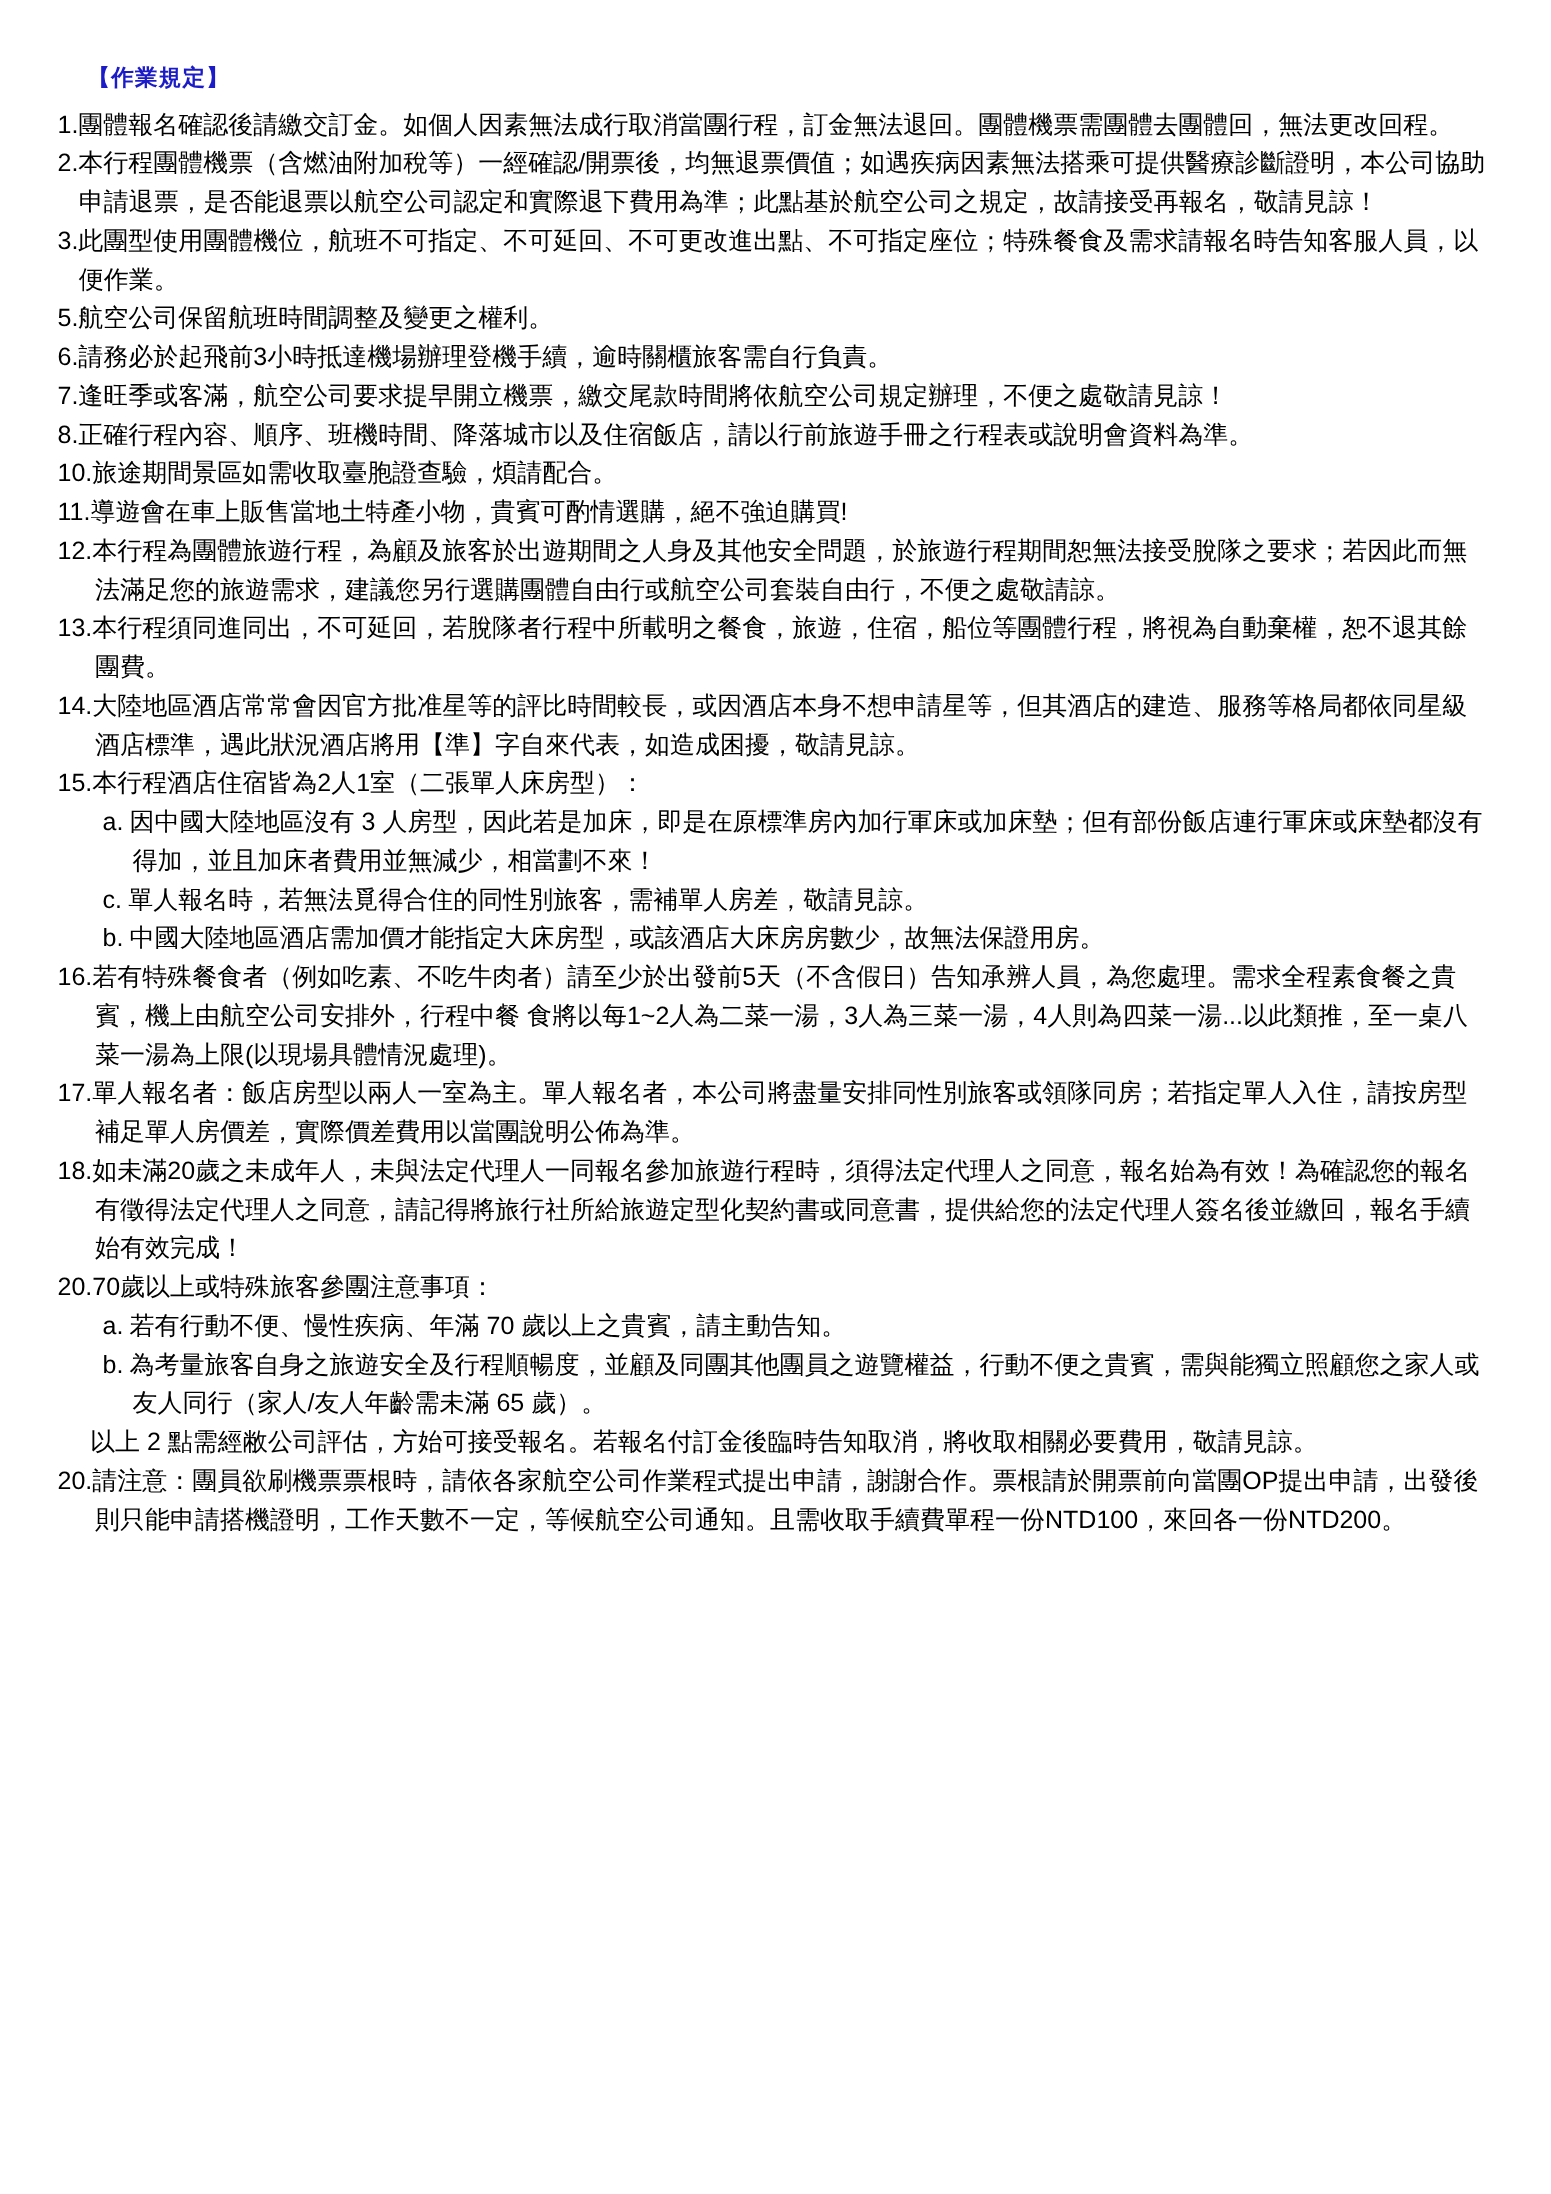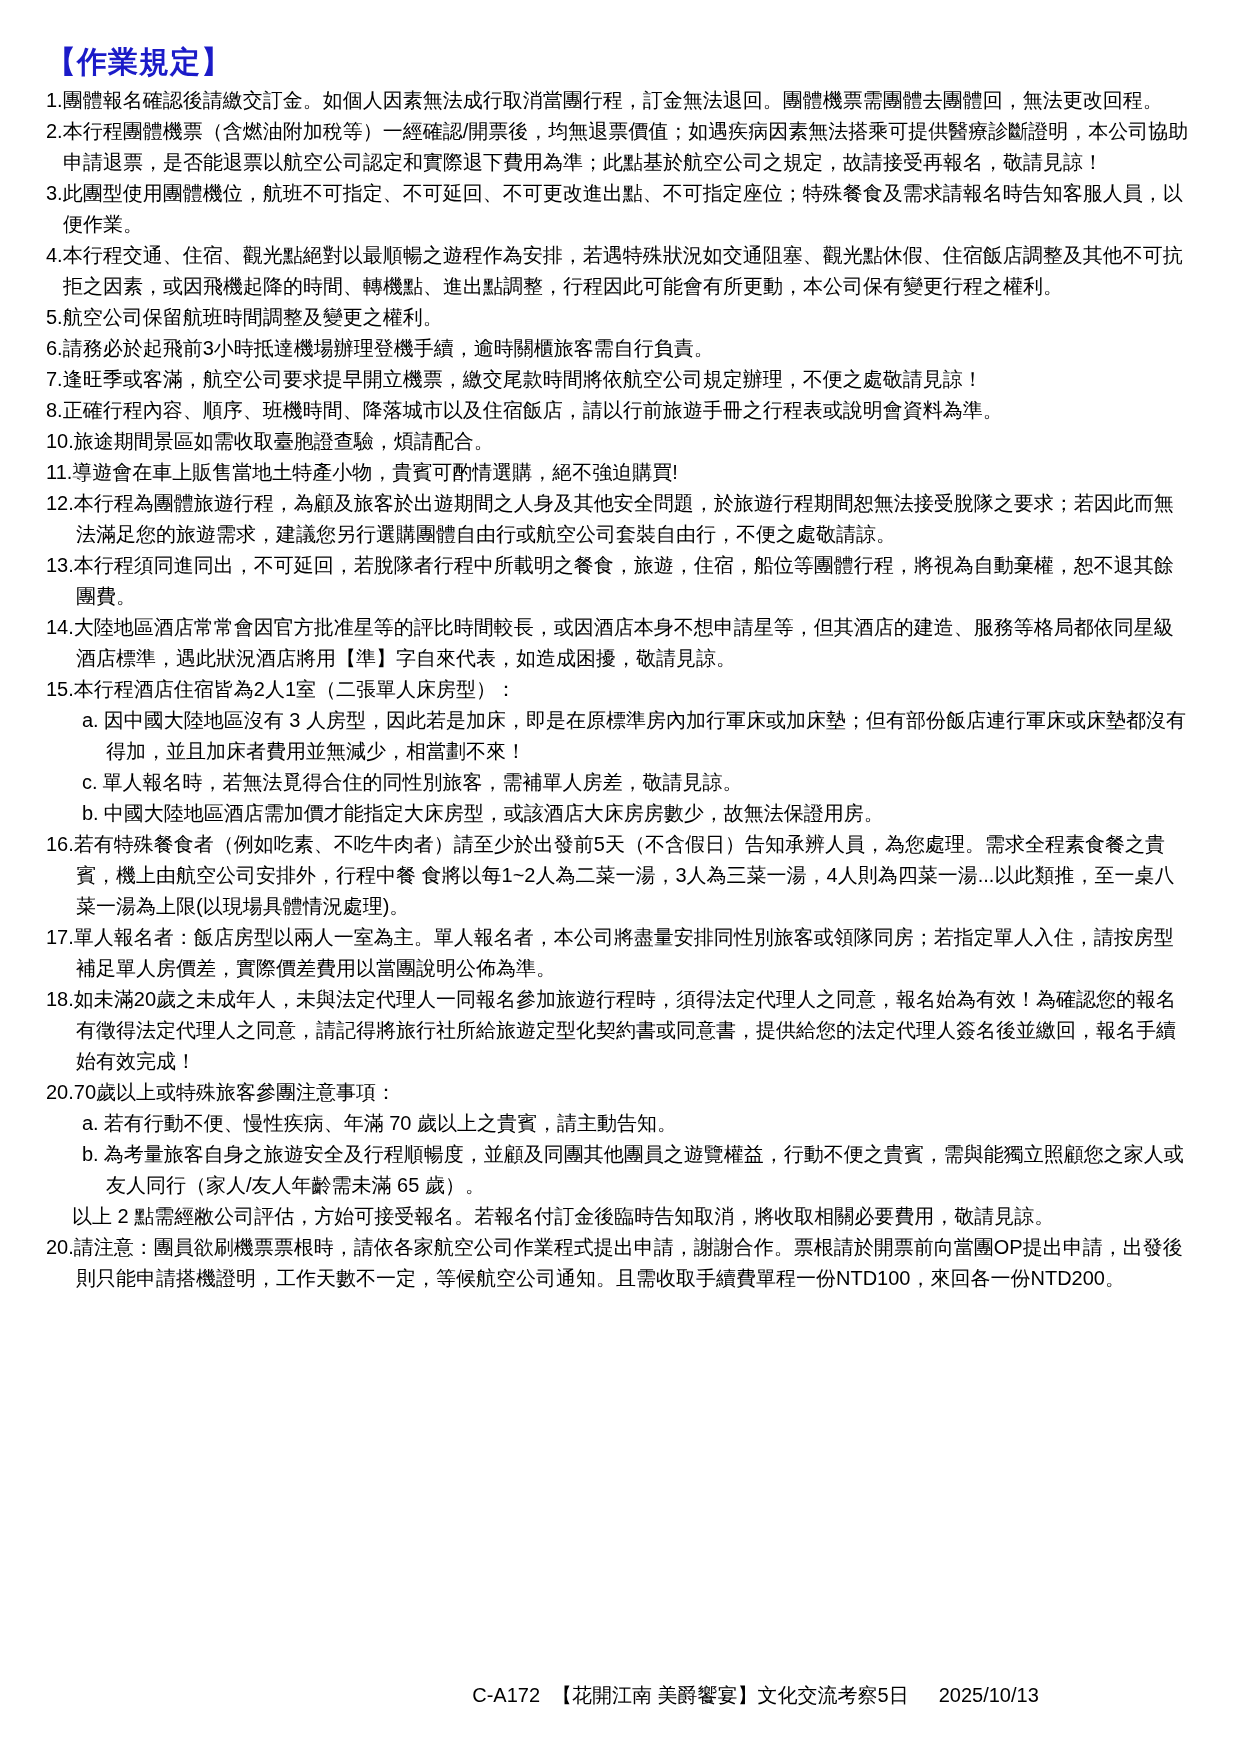--- a/index.html
+++ b/index.html
@@ -9,22 +9,22 @@
     height:1755px;
     box-sizing:border-box;
     background:#ffffff;
     padding:44px 50px 0 46px;
     font-family:"Liberation Sans","DejaVu Sans",sans-serif;
     font-size:20px;
     line-height:31px;
     color:#000000;
   }
   .doc-title{
-    margin:0 0 5px 0;
-    font-size:30px;
+    margin:0 0 5px 24px;
+    font-size:18px;
     line-height:36px;
     font-weight:bold;
     color:#1b1bc8;
     letter-spacing:1px;
   }
   .list{width:1145px;}
   .item{padding-left:30px;text-indent:-30px;}
   .item.d1{padding-left:17px;text-indent:-17px;}
   .sub{margin-left:36px;padding-left:24px;text-indent:-24px;}
   .sub .num{margin-right:5px;}
@@ -49,21 +49,20 @@
   <h1 class="doc-title">【作業規定】</h1>
 
   <div class="list">
 
     <div class="item d1"><span class="num">1.</span><span>團體報名確認後請繳交訂金。如個人因素無法成行取消當團行程，訂金無法退回。團體機票需團體去團體回，無法更改回程。</span></div>
 
     <div class="item d1"><span class="num">2.</span><span>本行程團體機票（含燃油附加稅等）一經確認/開票後，均無退票價值；如遇疾病因素無法搭乘可提供醫療診斷證明，本公司協助申請退票，是否能退票以航空公司認定和實際退下費用為準；此點基於航空公司之規定，故請接受再報名，敬請見諒！</span></div>
 
     <div class="item d1"><span class="num">3.</span><span>此團型使用團體機位，航班不可指定、不可延回、不可更改進出點、不可指定座位；特殊餐食及需求請報名時告知客服人員，以便作業。</span></div>
 
-    <div class="item d1"><span class="num">4.</span><span>本行程交通、住宿、觀光點絕對以最順暢之遊程作為安排，若遇特殊狀況如交通阻塞、觀光點休假、住宿飯店調整及其他不可抗拒之因素，或因飛機起降的時間、轉機點、進出點調整，行程因此可能會有所更動，本公司保有變更行程之權利。</span></div>
 
     <div class="item d1"><span class="num">5.</span><span>航空公司保留航班時間調整及變更之權利。</span></div>
 
     <div class="item d1"><span class="num">6.</span><span>請務必於起飛前3小時抵達機場辦理登機手續，逾時關櫃旅客需自行負責。</span></div>
 
     <div class="item d1"><span class="num">7.</span><span>逢旺季或客滿，航空公司要求提早開立機票，繳交尾款時間將依航空公司規定辦理，不便之處敬請見諒！</span></div>
 
     <div class="item d1"><span class="num">8.</span><span>正確行程內容、順序、班機時間、降落城市以及住宿飯店，請以行前旅遊手冊之行程表或說明會資料為準。</span></div>
 
 
@@ -96,17 +95,14 @@
     <div class="sub"><span class="num">a.</span><span>若有行動不便、慢性疾病、年滿 70 歲以上之貴賓，請主動告知。</span></div>
 
     <div class="sub"><span class="num">b.</span><span>為考量旅客自身之旅遊安全及行程順暢度，並顧及同團其他團員之遊覽權益，行動不便之貴賓，需與能獨立照顧您之家人或友人同行（家人/友人年齡需未滿 65 歲）。</span></div>
 
     <div class="note">以上 2 點需經敝公司評估，方始可接受報名。若報名付訂金後臨時告知取消，將收取相關必要費用，敬請見諒。</div>
 
     <div class="item d2"><span class="num">20.</span><span>請注意：團員欲刷機票票根時，請依各家航空公司作業程式提出申請，謝謝合作。票根請於開票前向當團OP提出申請，出發後則只能申請搭機證明，工作天數不一定，等候航空公司通知。且需收取手續費單程一份NTD100，來回各一份NTD200。</span></div>
 
   </div>
 
-  <div class="footer">
-    <span class="code">C-A172</span><span>【花開江南 美爵饗宴】文化交流考察5日</span><span class="date">2025/10/13</span>
-  </div>
 
 </div>
 
 </body></html>

